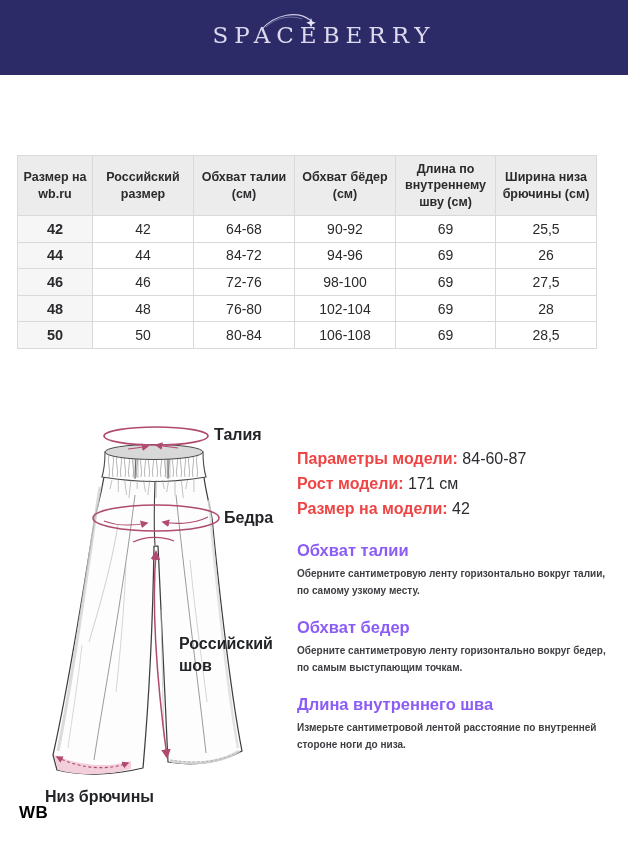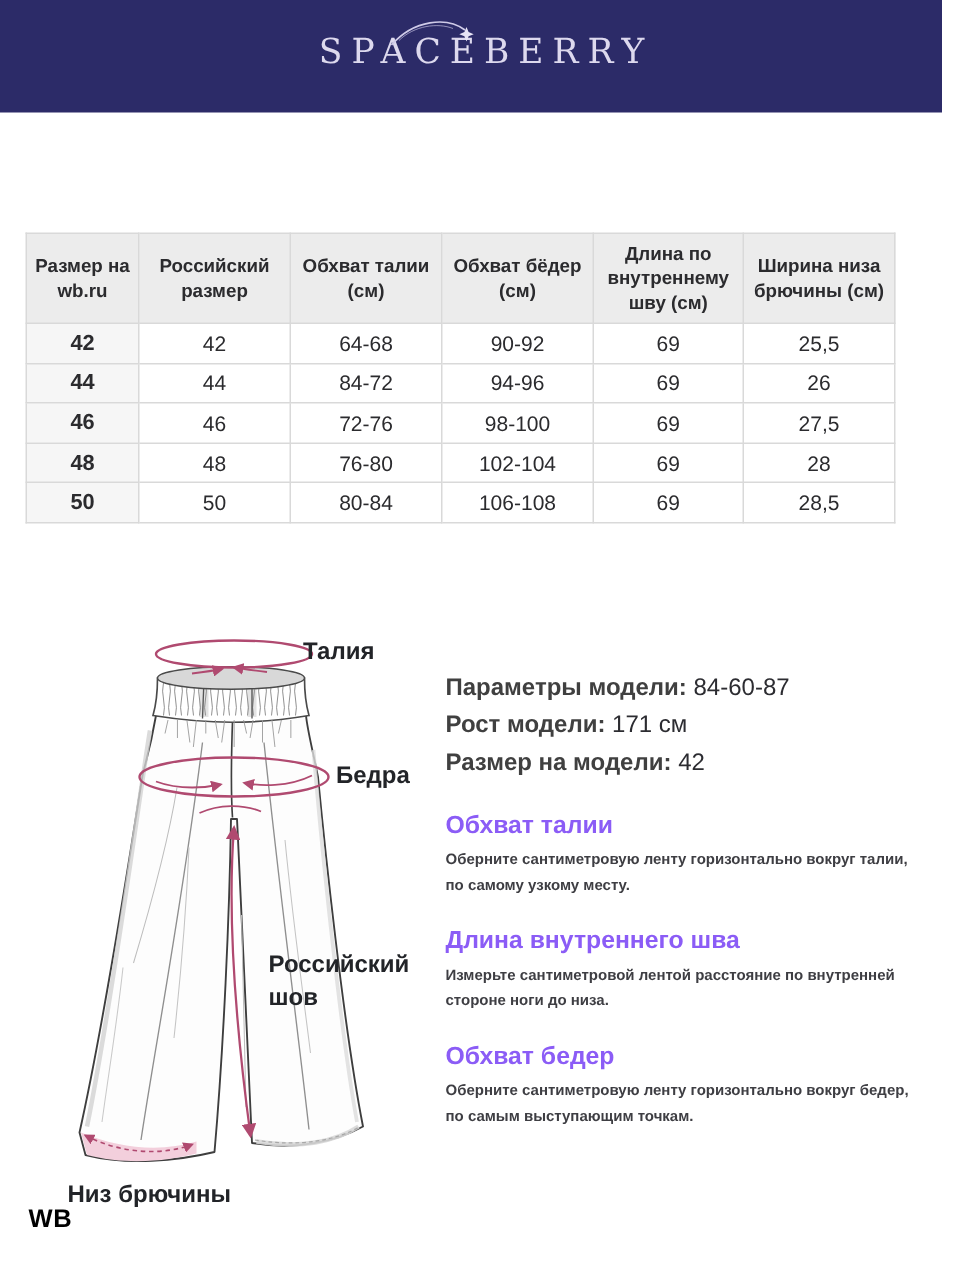--- a/index.html
+++ b/index.html
@@ -25,21 +25,21 @@
 
   
   .diagram-svg{position:absolute;left:0;top:412px;width:300px;height:400px;}
   .sketch-label{position:absolute;font-size:16px;font-weight:600;color:#222428;line-height:22px;}
   .elastic-line{stroke:#7a7a7a;stroke-width:.55;fill:none;}
   .gather-line{stroke:#9a9a9a;stroke-width:.6;fill:none;}
 
   
   .model-info{position:absolute;left:297px;top:446px;width:330px;}
   .model-line{font-size:16px;line-height:25px;color:#26262a;}
-  .ml-label{font-weight:700;color:#404040;}
+  .ml-label{font-weight:700;color:#ef4444;}
   .ml-value{font-weight:400;color:#2c2c31;}
   .measure-guide{position:absolute;left:297px;top:542px;width:322px;}
   .guide-section{margin-bottom:20px;}
   .guide-title{font-size:16.5px;font-weight:700;color:#8b5cf6;line-height:17px;margin-bottom:6px;}
   .guide-text{font-size:10px;color:#3e3e43;line-height:17px;font-weight:700;}
 
   .wb-watermark{position:absolute;left:19px;top:803px;font-size:17px;font-weight:700;
                 color:#000000;letter-spacing:.5px;}
 </style>
 </head>
@@ -212,21 +212,21 @@
     <path d="M128,449 C136,448 143,447 148,446" stroke="#b04a70" stroke-width="1.2" fill="none" marker-end="url(#arwP)"></path>
 
     <ellipse cx="156" cy="518" rx="63" ry="13" fill="none" stroke="#b04a70" stroke-width="1.6"></ellipse>
     <path d="M104,521 C120,527 138,525 147,523" stroke="#b04a70" stroke-width="1.2" fill="none" marker-end="url(#arwP)"></path>
     <path d="M208,517 C192,525 173,524 163,522" stroke="#b04a70" stroke-width="1.2" fill="none" marker-end="url(#arwP)"></path>
 
     <path d="M133,542 C146,536 162,536 174,541" stroke="#b04a70" stroke-width="1.2" fill="none"></path>
     <path d="M156,552 C151,615 158,690 167,757" stroke="#b04a70" stroke-width="1.5" fill="none" marker-start="url(#arwP)" marker-end="url(#arwP)"></path>
   </svg>
 
-  <div class="sketch-label" style="left:202px;top:424px;">Талия</div>
+  <div class="sketch-label" style="left:214px;top:424px;">Талия</div>
   <div class="sketch-label" style="left:224px;top:507px;">Бедра</div>
   <div class="sketch-label" style="left:179px;top:633px;width:100px;">Российский шов</div>
   <div class="sketch-label" style="left:45px;top:786px;">Низ брючины</div>
 
   <div class="model-info">
     <div class="model-line">
       <span class="ml-label">Параметры модели:</span>
       <span class="ml-value">84-60-87</span>
     </div>
     <div class="model-line">
@@ -238,24 +238,24 @@
       <span class="ml-value">42</span>
     </div>
   </div>
 
   <div class="measure-guide">
       <div class="guide-section">
         <div class="guide-title">Обхват талии</div>
         <div class="guide-text">Оберните сантиметровую ленту горизонтально вокруг талии, по самому узкому месту.</div>
       </div>
       <div class="guide-section">
+        <div class="guide-title">Обхват бедер</div>
+        <div class="guide-text">Оберните сантиметровую ленту горизонтально вокруг бедер, по самым выступающим точкам.</div>
+      </div>
+      <div class="guide-section">
         <div class="guide-title">Длина внутреннего шва</div>
         <div class="guide-text">Измерьте сантиметровой лентой расстояние по внутренней стороне ноги до низа.</div>
       </div>
-      <div class="guide-section">
-        <div class="guide-title">Обхват бедер</div>
-        <div class="guide-text">Оберните сантиметровую ленту горизонтально вокруг бедер, по самым выступающим точкам.</div>
-      </div>
     </div>
 
   <div class="wb-watermark">WB</div>
 
 </div>
 
 </body></html>

